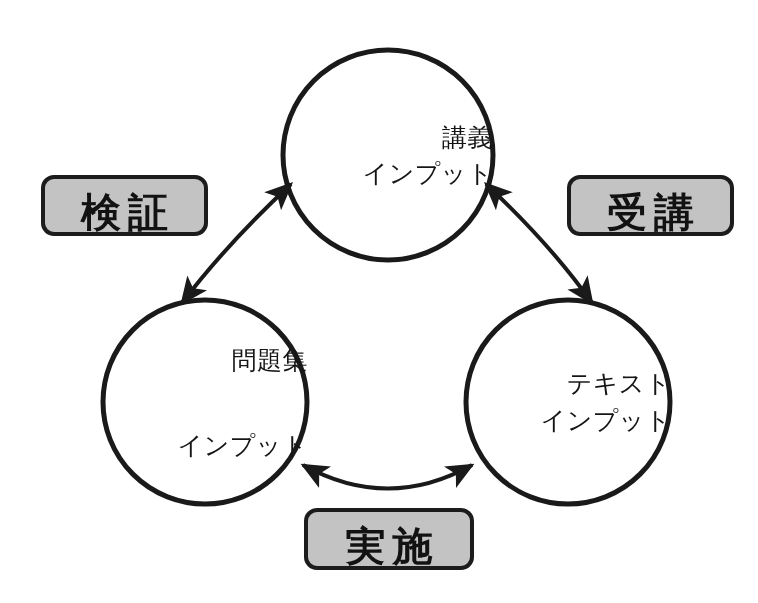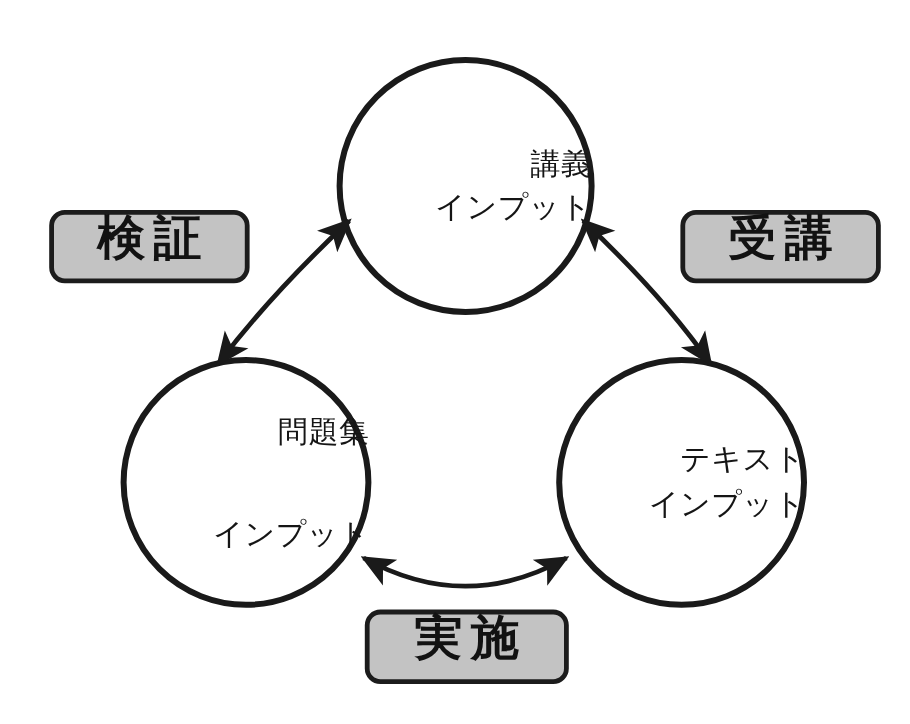--- a/index.html
+++ b/index.html
@@ -57,21 +57,21 @@
   #node-text      { left: 466px; top: 300px; width: 205px; height: 205px; font-family: Liberation Serif, serif; }
 
   
   .tag-box {
     position: absolute;
     box-sizing: border-box;
     background: #c3c3c3;
     border: 4px solid #1c1c1c;
     border-radius: 13px;
     display: flex;
-    align-items: flex-start;
+    align-items: flex-end;
     justify-content: center;
   }
   .tag-text {
     font-size: 40px;
     font-weight: bold;
     letter-spacing: 7px;
     text-indent: 7px;
     color: #121212;
     line-height: 1;
     white-space: nowrap;

